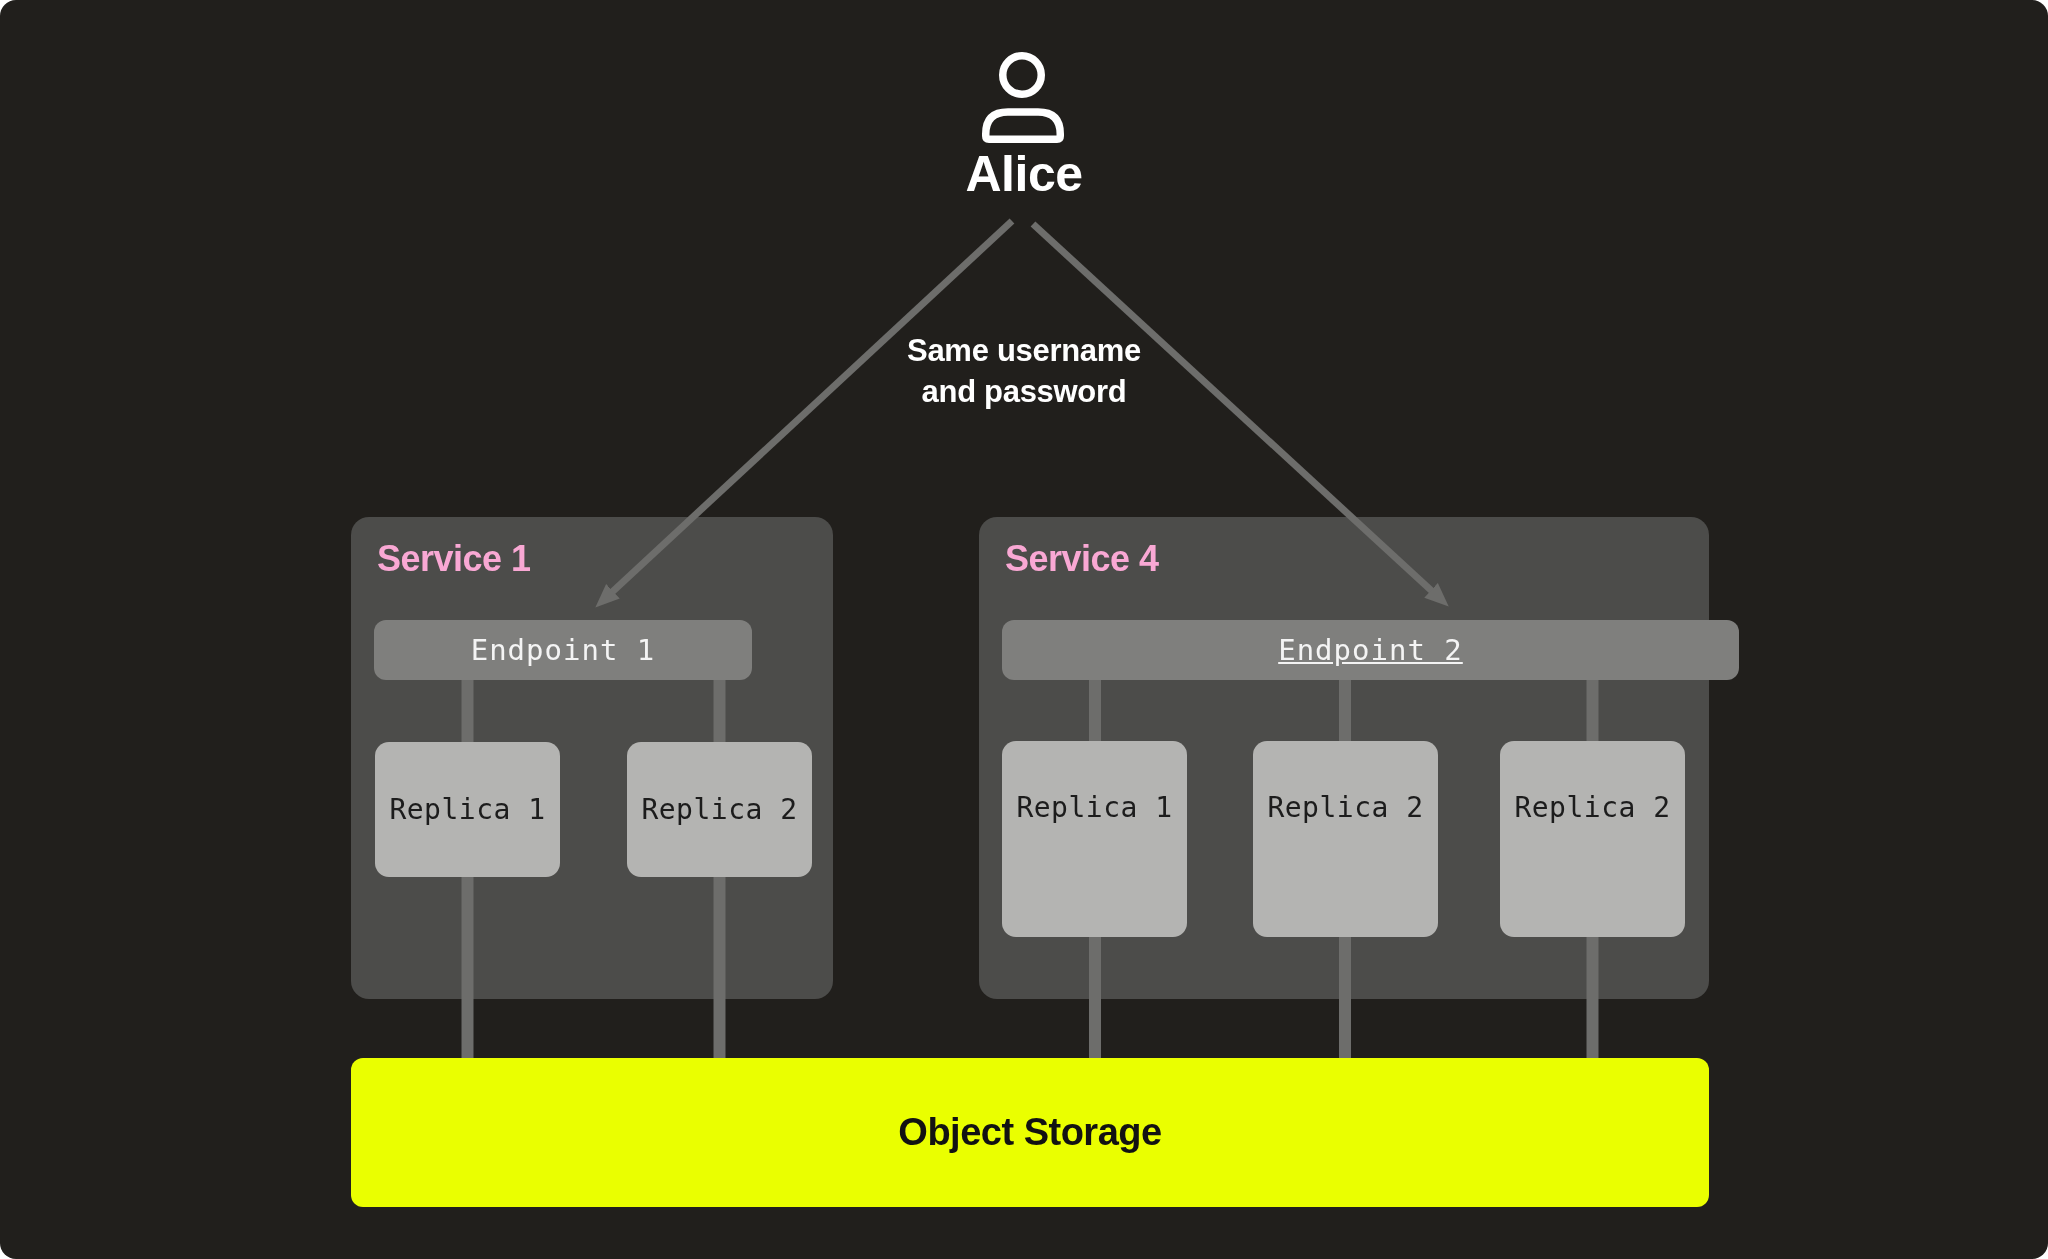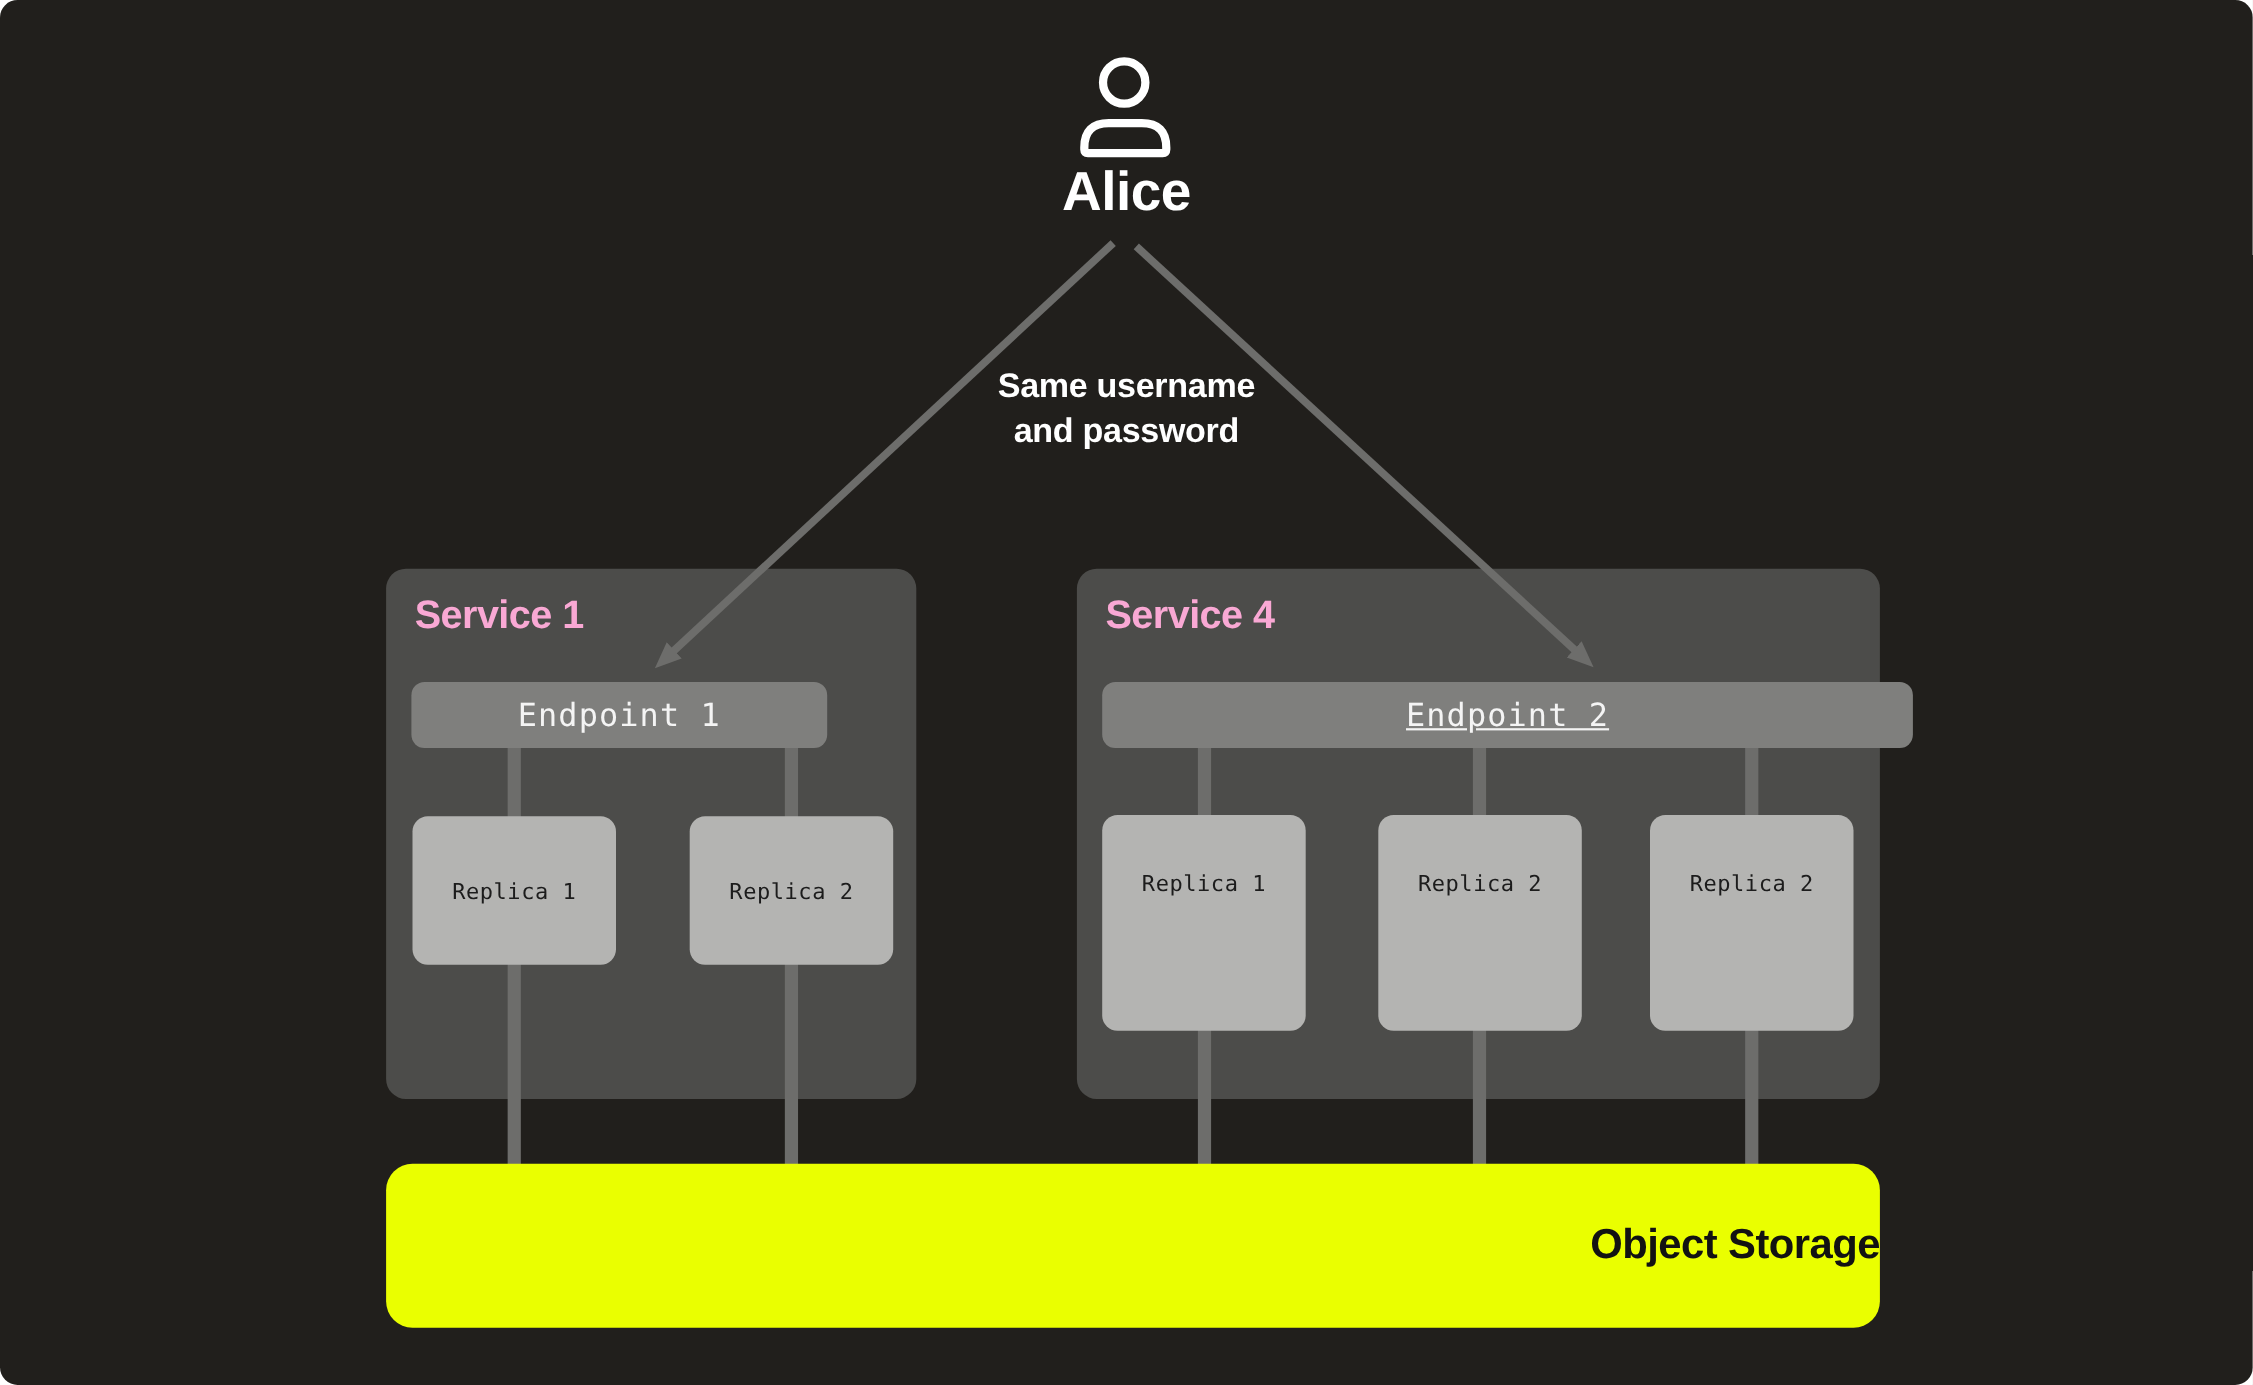--- a/index.html
+++ b/index.html
@@ -62,36 +62,36 @@
   .ep2 { left: 1002px; top: 620px; width: 737px; text-decoration: underline; }
 
   
   .replica {
     background: #b4b4b2;
     border-radius: 14px;
     width: 185px;
     display: flex; justify-content: center;
     color: #1c1c1c;
     font-family: "DejaVu Sans Mono", monospace;
-    font-size: 20px; letter-spacing: 0.5px;
+    font-size: 28px; letter-spacing: 0.5px;
   }
   .replica.short { height: 135px; align-items: center; }
   .replica.tall  { height: 196px; align-items: flex-start; padding-top: 50px; box-sizing: border-box; }
   .s1r1 { left: 375px;  top: 742px; }
   .s1r2 { left: 627px;  top: 742px; }
   .s2r1 { left: 1002px; top: 741px; }
   .s2r2 { left: 1253px; top: 741px; }
   .s2r3 { left: 1500px; top: 741px; }
 
   
   .storage {
     left: 351px; top: 1058px; width: 1358px; height: 149px;
     background: #eaff00;
-    border-radius: 24px;
-    display: flex; align-items: center; justify-content: flex-end;
+    border-radius: 12px;
+    display: flex; align-items: center; justify-content: center;
     color: #121212;
     font-size: 38px; font-weight: 700;
     letter-spacing: -0.5px;
   }
 </style>
 </head>
 <body>
 
 <div class="canvas">
 

